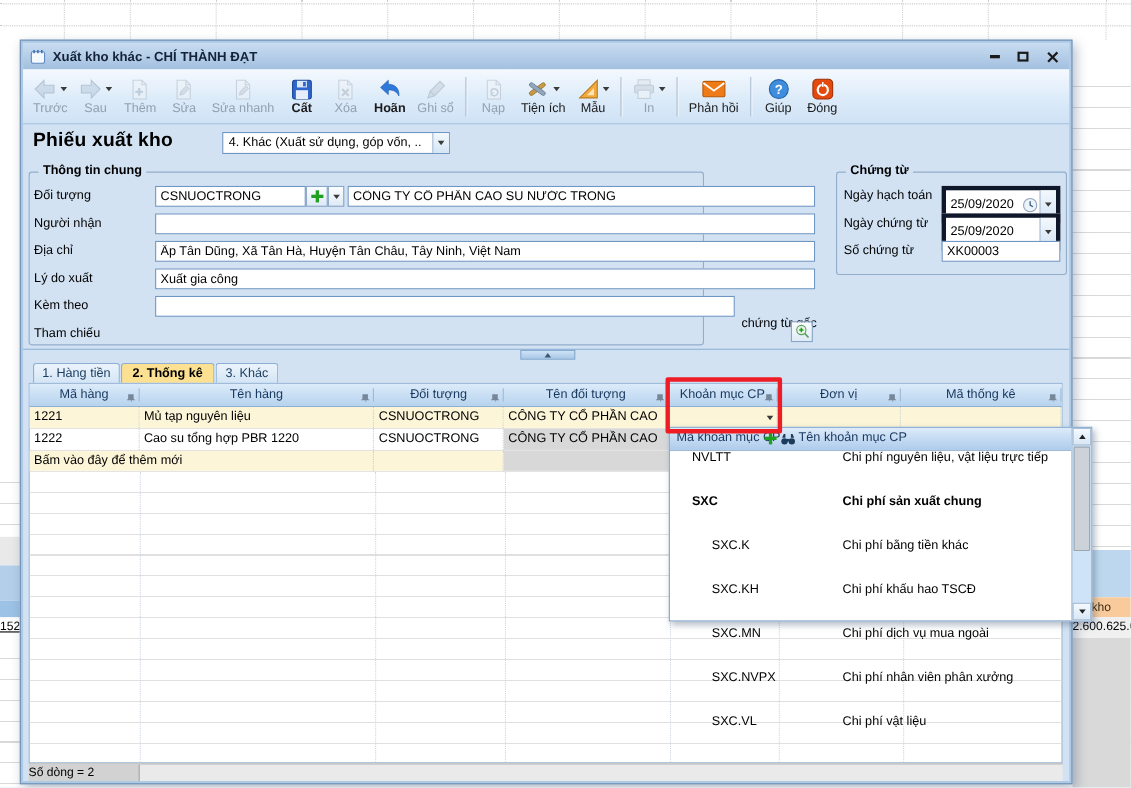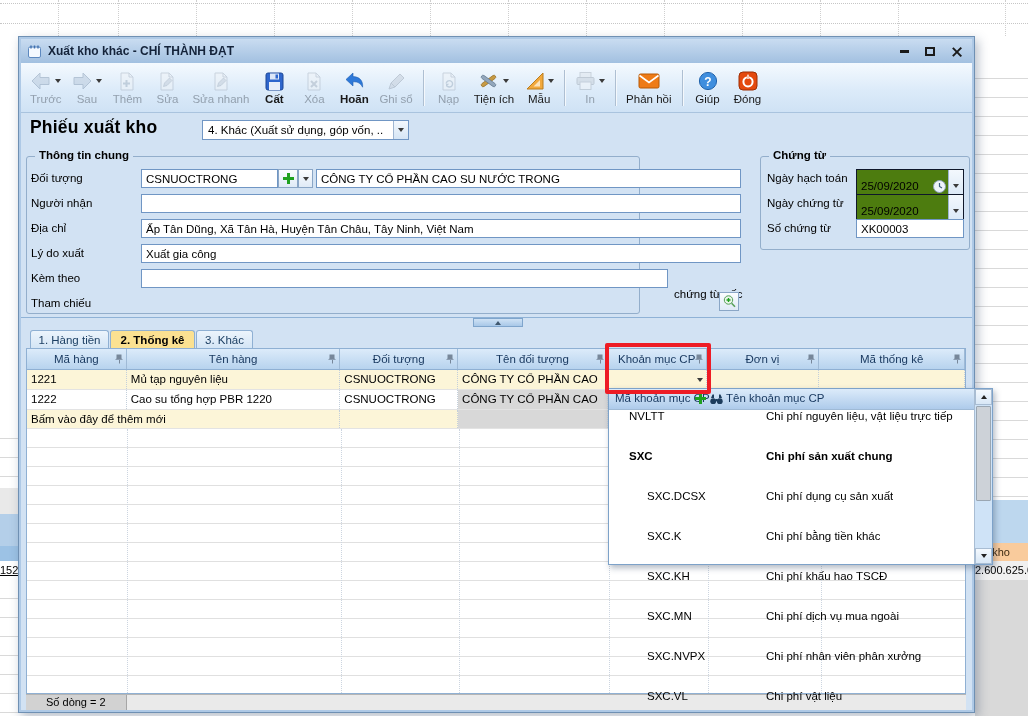--- a/index.html
+++ b/index.html
@@ -43,54 +43,54 @@
   .pagetitle{position:absolute;left:9px;top:78px;font-size:17.5px;font-weight:bold;letter-spacing:.2px;}
   .combo{position:absolute;display:flex;box-sizing:border-box;border:1px solid #7096c4;background:#fff;height:20px;align-items:center;}
   .combo .cval{flex:1;padding:0 5px;white-space:nowrap;overflow:hidden;font-size:11.5px;}
   .fbtn{width:15px;height:100%;background:linear-gradient(#f3f8fd,#d5e5f5);border-left:1px solid #9fb6d2;
         display:flex;align-items:center;justify-content:center;box-sizing:border-box;}
   .gb{position:absolute;border:1px solid #93aecb;border-radius:3px;box-sizing:border-box;}
   .gbtitle{position:absolute;top:-8px;left:8px;background:#d2e2f3;padding:0 4px;font-weight:bold;font-size:11.5px;}
   .flabel{position:absolute;font-size:11.5px;line-height:19px;white-space:nowrap;}
   .finput{position:absolute;box-sizing:border-box;height:19px;border:1px solid #7096c4;background:#fff;
           font-family:"Liberation Sans",sans-serif;font-size:11.5px;padding:1px 4px;color:#000;}
-  .ffield{position:absolute;display:flex;align-items:center;box-sizing:border-box;height:34px;border:1px solid #0f172a;background:#4d7c0f;}
+  .ffield{position:absolute;display:flex;align-items:center;box-sizing:border-box;height:34px;border:4px solid #0f172a;background:#ffffff;}
   .ffield .fval{flex:1;padding:0 4px;white-space:nowrap;overflow:hidden;}
   .sqbtn{display:flex;align-items:center;justify-content:center;box-sizing:border-box;
          background:linear-gradient(#fbfdff,#dfeaf6);border:1px solid #8aa6c6;}
   .plus{position:relative;width:11px;height:11px;display:inline-block;}
   .plus::before{content:"";position:absolute;left:4px;top:0;width:3px;height:11px;background:#1fa11f;}
   .plus::after{content:"";position:absolute;top:4px;left:0;width:11px;height:3px;background:#1fa11f;}
   
   .splitline{position:absolute;left:0;top:278px;width:951px;height:1px;background:#8fb2d6;}
   .splithandle{position:absolute;left:452px;top:279px;width:50px;height:9px;box-sizing:border-box;
                background:linear-gradient(#cfe2f5,#a8c8e8);border:1px solid #7fa5cc;display:flex;align-items:center;justify-content:center;}
   .tab{position:absolute;top:291px;height:19px;box-sizing:border-box;border:1px solid #8fb0d3;border-bottom:none;
        border-radius:3px 3px 0 0;display:flex;align-items:center;justify-content:center;
        background:linear-gradient(#ecf4fc,#d2e4f5);color:#1c3f63;font-size:11.5px;}
   .tab.active{background:#fbe191;color:#000;font-weight:bold;}
   
   .grid{position:absolute;left:5px;top:309px;width:940px;height:346px;box-sizing:border-box;
         border:1px solid #8fb0d3;background:#fff;}
-  .ghead{display:flex;height:20px;background:linear-gradient(#dcebfa,#b7d3ee);border-bottom:1px solid #8fb0d3;}
+  .ghead{display:flex;height:20px;background:linear-gradient(#dcebfa,#b7d3ee);border-bottom:1px solid #8fb0d3;align-items:center;}
   .hc{position:relative;display:flex;align-items:center;justify-content:center;box-sizing:border-box;
       border-right:1px solid #9fbad6;color:#17375e;font-size:11.5px;white-space:nowrap;overflow:hidden;}
   .pin{position:absolute;right:2px;top:5px;}
   .grow{display:flex;height:20px;box-sizing:border-box;border-bottom:1px solid #e3e3e3;}
   .gc{box-sizing:border-box;border-right:1px dotted #c3cfdb;padding:2px 4px;line-height:15px;
       white-space:nowrap;overflow:hidden;font-size:11.5px;position:relative;}
   .c0{width:100px;}.c1{width:214px;}.c2{width:118px;}.c3{width:150px;}.c4{width:99px;}.c5{width:113px;}.c6{width:146px;}
   .cream{background:#fcf5d8;} .grey{background:#d8d8d8;}
   .combocaret{position:absolute;right:3px;top:8px;}
   .gempty{position:relative;height:266px;background:repeating-linear-gradient(180deg,transparent 0 18px,#e0e0e0 18px 19px);}
   .vsep{position:absolute;top:0;bottom:0;width:0;border-left:1px dotted #ccd5e0;}
   .gfooter{position:absolute;left:5px;top:655px;width:940px;height:16px;background:#eaeaea;
            border-top:1px solid #b5b5b5;box-sizing:border-box;display:flex;}
   .gfcell{width:101px;background:#d2d2d2;border-right:1px solid #a6a6a6;box-sizing:border-box;
-          font-size:11px;line-height:15px;padding-left:20px;}
+          font-size:11px;line-height:15px;padding-left:0;}
   
   .popup{position:absolute;left:608px;top:388px;width:385px;height:177px;box-sizing:border-box;
          border:1px solid #7da2c9;background:#fff;z-index:50;box-shadow:2px 3px 6px rgba(40,60,90,.35);display:flex;}
   .pbody{position:relative;width:366px;height:100%;}
   .phead{position:relative;height:20px;background:linear-gradient(#dcebfa,#aecbeb);border-bottom:1px solid #9fbad6;
          color:#17375e;font-size:11.5px;}
   .phead .pht{position:absolute;top:3px;white-space:nowrap;}
   .pitems{display:flex;flex-direction:column;height:156px;gap:28px;}
   .pitem{flex:1;display:flex;align-items:center;font-size:11.5px;white-space:nowrap;}
   .pcode{width:151px;box-sizing:border-box;overflow:hidden;}
@@ -572,24 +572,20 @@
       <span class="pht" style="left:117px;">Tên khoản mục CP</span>
     </div>
     <div class="pitems">
       <div class="pitem lv1">
           <span class="pcode">NVLTT</span>
           <span class="pname">Chi phí nguyên liệu, vật liệu trực tiếp</span>
         </div>
       <div class="pitem lv1 pb">
           <span class="pcode">SXC</span>
           <span class="pname">Chi phí sản xuất chung</span>
-        </div>
-      <div class="pitem lv2">
-          <span class="pcode">SXC.DCSX</span>
-          <span class="pname">Chi phí dụng cụ sản xuất</span>
         </div>
       <div class="pitem lv2">
           <span class="pcode">SXC.K</span>
           <span class="pname">Chi phí bằng tiền khác</span>
         </div>
       <div class="pitem lv2">
           <span class="pcode">SXC.KH</span>
           <span class="pname">Chi phí khấu hao TSCĐ</span>
         </div>
       <div class="pitem lv2">

